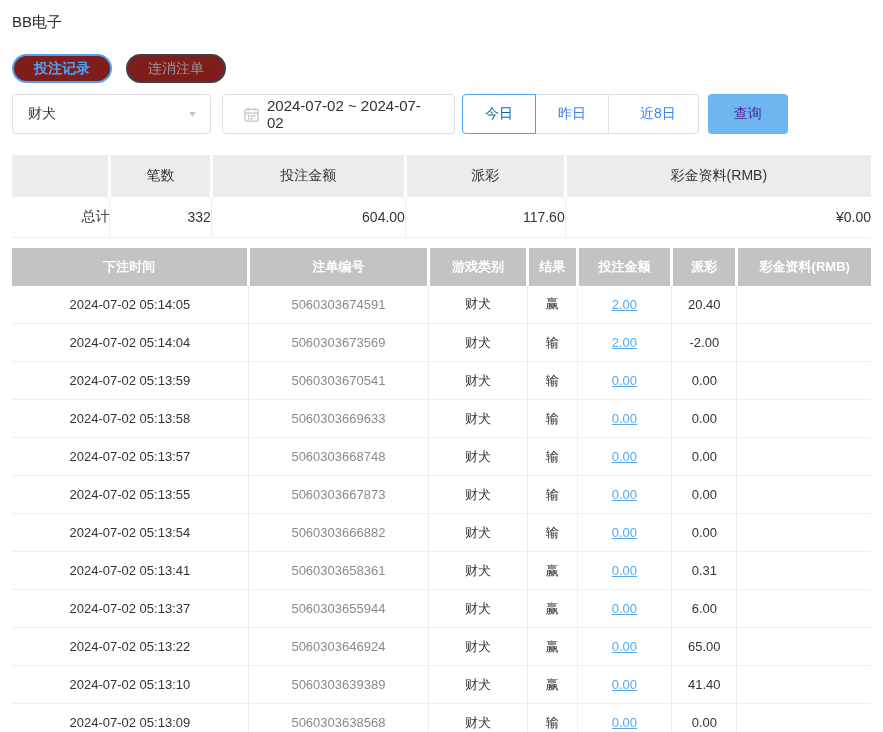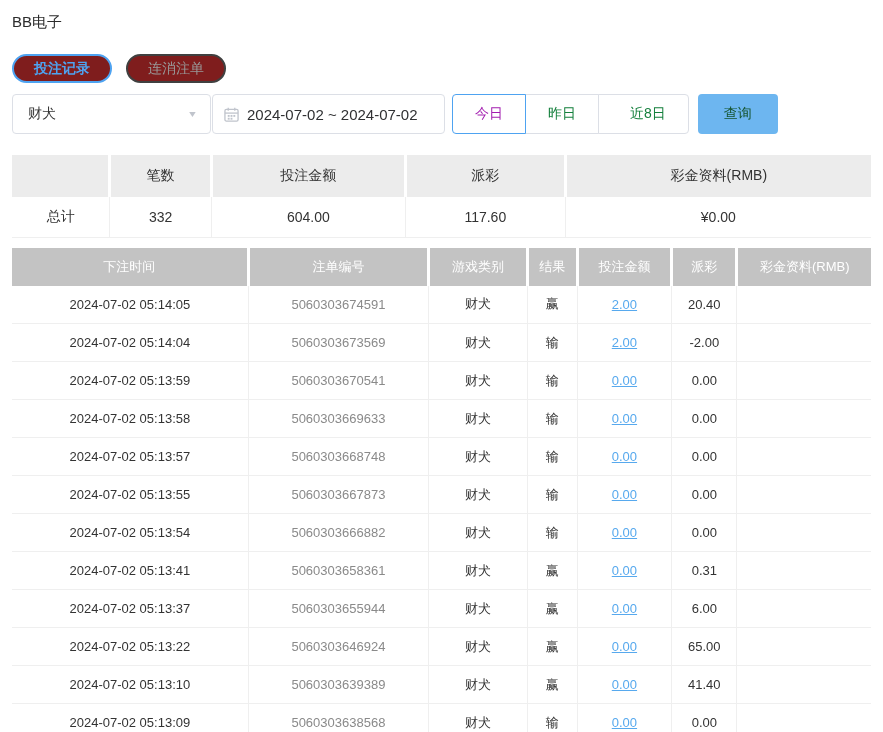--- a/index.html
+++ b/index.html
@@ -24,57 +24,57 @@
 
   
   .filters { margin-top:11px; display:flex; align-items:center; }
   .select {
     width:199px; height:40px; border:1px solid #dcdfe6; border-radius:4px;
     display:flex; align-items:center; justify-content:space-between;
     padding:0 12px 0 15px; font-size:14px; color:#333; cursor:pointer; background:#fff;
   }
   .caret { font-size:11px; color:#c0c4cc; transform:scaleY(.8); }
   .date-input {
-    margin-left:1px; width:233px; height:40px; border:1px solid #dcdfe6; border-radius:4px;
-    display:flex; align-items:center; padding:0 8px; font-size:15px; color:#303133;
+    margin-left:11px; width:233px; height:40px; border:1px solid #dcdfe6; border-radius:4px;
+    display:flex; align-items:center; padding:0 18px; font-size:15px; color:#303133;
     background:#fff; cursor:pointer;
   }
   .cal-icon { width:15px; height:15px; margin:0 8px 0 3px; flex:0 0 auto; }
   .btn-group { margin-left:7px; display:flex; }
   .btn-group .qbtn {
     height:40px; padding:0 22px; background:#fff; border:1px solid #dcdfe6;
-    font-size:14px; color:#15803d; cursor:pointer; margin-left:-1px;
+    font-size:14px; color:#3b82f6; cursor:pointer; margin-left:-1px;
     display:flex; align-items:center;
   }
   .btn-group .qbtn:first-child { border-radius:4px 0 0 4px; margin-left:0; }
   .btn-group .qbtn:last-child { border-radius:0 4px 4px 0;padding-left:31px; }
-  .btn-group .qbtn.active { color:#a21caf; border-color:#4ea3f1; position:relative; z-index:2; }
+  .btn-group .qbtn.active { color:#0369a1; border-color:#4ea3f1; position:relative; z-index:2; }
   .search-btn {
     margin-left:9px; height:40px; width:80px; border:none; border-radius:4px;
-    background:#6db6f0; color:#14532d; font-size:14px; cursor:pointer;
+    background:#6db6f0; color:#4c1d95; font-size:14px; cursor:pointer;
   }
 
   
   table { border-collapse:collapse; table-layout:fixed; width:859px; }
   .summary { margin-top:21px; font-size:14px; }
   .summary th {
     background:#ececec; height:42px; font-weight:normal; color:#333;
     border-right:3px solid #fff; text-align:center;
   }
   .summary th:last-child { border-right:none; }
   .summary td {
-    height:40px; text-align:center; background:#fff; color:#333;
+    height:40px; text-align:right; background:#fff; color:#333;
     border-right:1px solid #efefef; border-bottom:1px solid #efefef;
   }
   .summary td:last-child { border-right:none; }
 
   
   .records { margin-top:10px; font-size:13px; }
   .records th {
-    background:#c3c3c3; height:38px; color:#fff; font-weight:normal; font-size:13px;
+    background:#c3c3c3; height:38px; color:#fff; font-weight:bold; font-size:13px;
     border-right:3px solid #fff; text-align:center;
   }
   .records th:last-child { border-right:none; }
   .records td {
     height:38px; text-align:center; color:#333;
     border-right:1px solid #efefef; border-bottom:1px solid #efefef; background:#fff;
   }
   .records td:last-child { border-right:none; }
   .records td.order { color:#8a8a8a; }
   .amt-link { color:#57a9ee; text-decoration:underline; cursor:pointer; }

